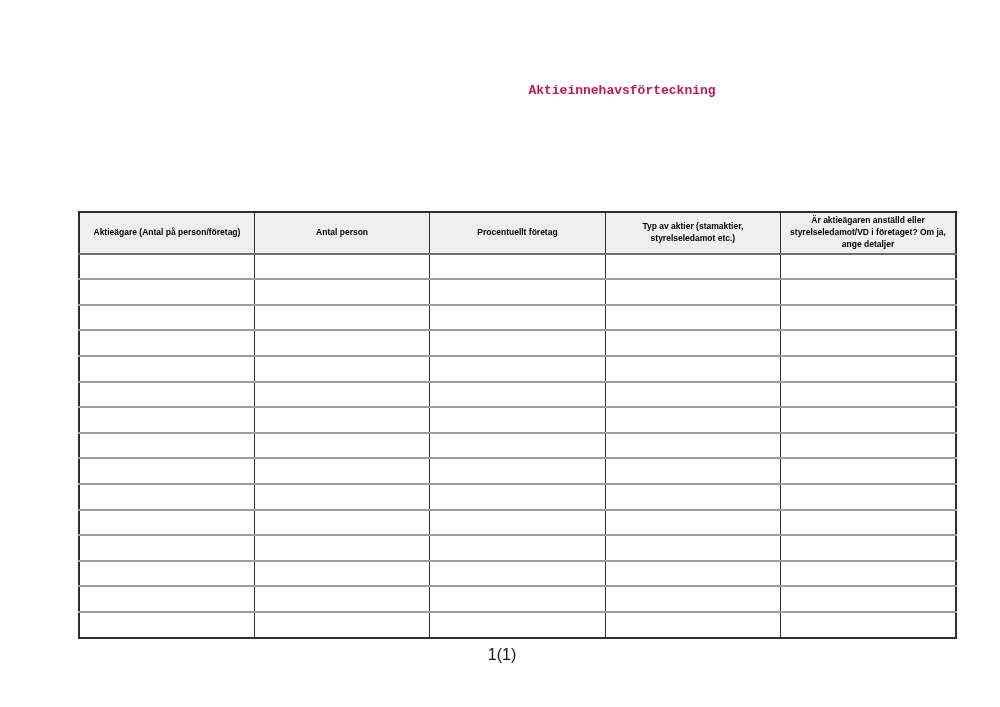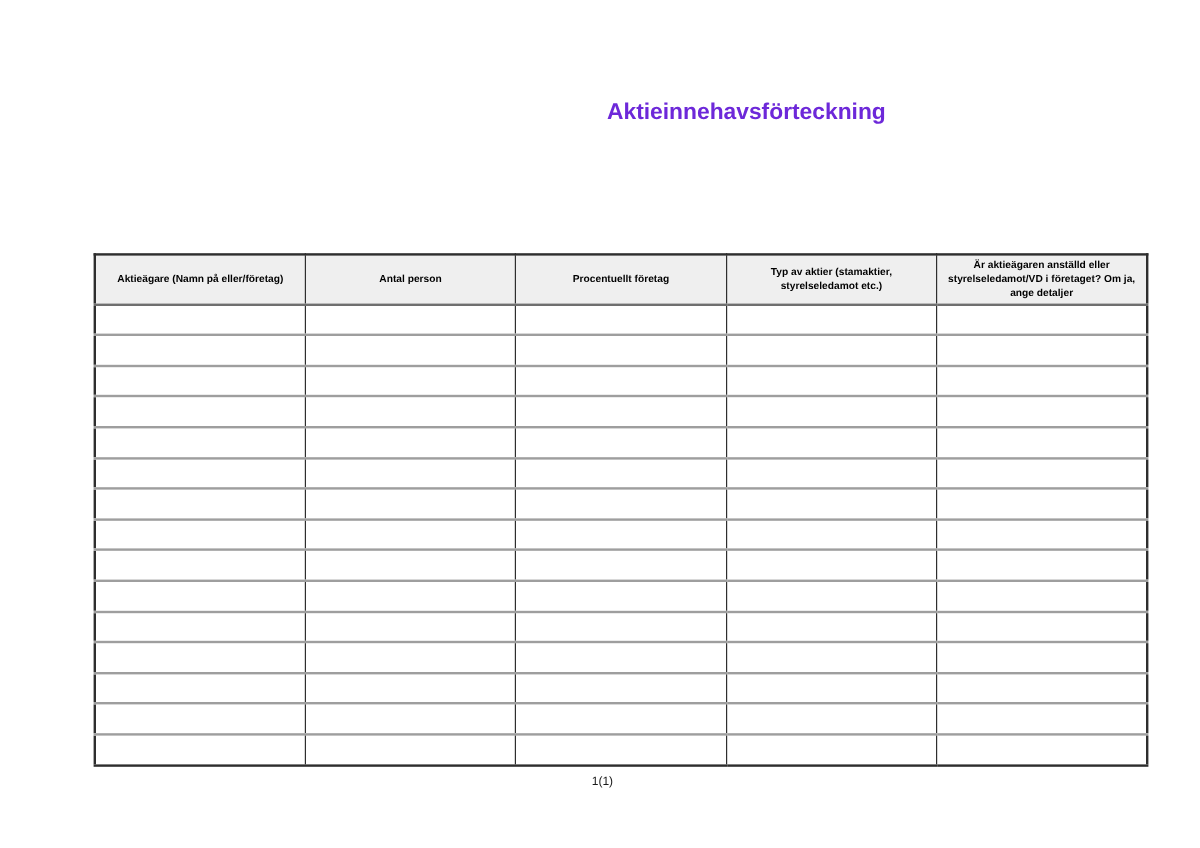--- a/index.html
+++ b/index.html
@@ -12,24 +12,25 @@
     height: 707px;
     background: var(--page-bg, #ffffff);
     font-family: "Liberation Sans", sans-serif;
     overflow: hidden;
   }
   .doc-title {
     position: absolute;
     top: 83px;
     left: 622px;
     transform: translateX(-50%);
-    font-size: 19px;
+    font-size: 13px;
     font-weight: bold;
-    color: #6d28d9;
+    color: #be185d;
     white-space: nowrap;
+    font-family: Liberation Mono, monospace;
   }
   .share-table {
     position: absolute;
     left: 78px;
     top: 211px;
     width: 879px;
     border-collapse: collapse;
     table-layout: fixed;
     border: 2px solid var(--border-dark, #2e2e2e);
   }
@@ -55,40 +56,40 @@
     background: #fff;
   }
   .share-table tbody tr:last-child td {
     border-bottom: 2px solid var(--border-dark, #2e2e2e);
   }
   .page-number {
     position: absolute;
     left: 502px;
     top: 646px;
     transform: translateX(-50%);
-    font-size: 10px;
+    font-size: 16px;
     color: #1a1a1a;
   }
 </style>
 </head>
 <body>
 
 <div class="doc-title">Aktieinnehavsförteckning</div>
 
 <table class="share-table">
   <colgroup>
     <col>
       <col>
       <col>
       <col>
       <col>
   </colgroup>
   <thead>
     <tr>
-      <th>Aktieägare (Namn på eller/företag)</th>
+      <th>Aktieägare (Antal på person/företag)</th>
       <th>Antal person</th>
       <th>Procentuellt företag</th>
       <th>Typ av aktier (stamaktier, styrelseledamot etc.)</th>
       <th>Är aktieägaren anställd eller styrelseledamot/VD i företaget? Om ja, ange detaljer</th>
     </tr>
   </thead>
   <tbody>
       <tr>
         <td></td>
         <td></td>

